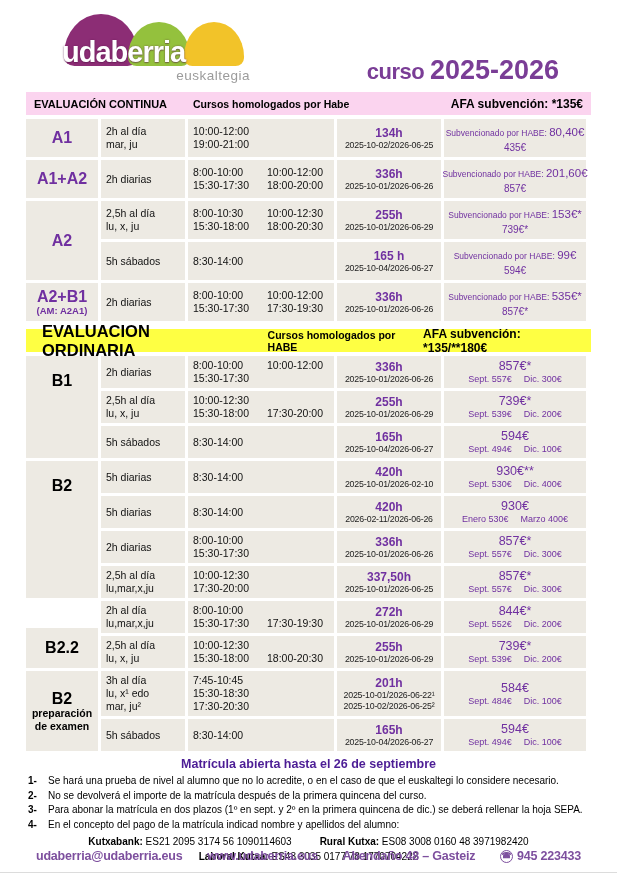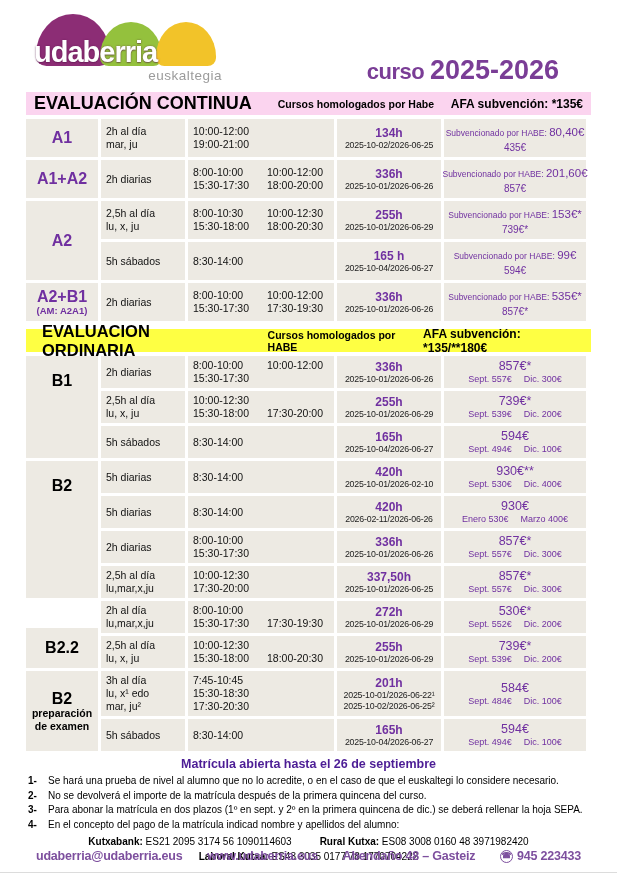--- a/index.html
+++ b/index.html
@@ -7,42 +7,42 @@
   .page {
     position: relative;
     width: 617px; height: 875px;
     background: #fff;
     font-family: "Liberation Sans", sans-serif;
     overflow: hidden;
     margin: 0 auto;
   }
   
   .hdr { position: relative; height: 92px; }
-  .logo { position: absolute; left: 28px; top: 6px; width: 200px; height: 80px; }
+  .logo { position: absolute; left: 56px; top: 6px; width: 200px; height: 80px; }
   .dome { position: absolute; }
   .dome-purple { left: 8px; top: 8px; width: 74px; height: 52px; background:#8c2d75;
     border-radius: 50% 50% 14% 14% / 78% 78% 18% 18%; }
   .dome-green  { left: 72px; top: 16px; width: 62px; height: 44px; background:#94c13d;
     border-radius: 50% 50% 14% 14% / 78% 78% 18% 18%; }
   .dome-yellow { left: 128px; top: 16px; width: 60px; height: 44px; background:#f2c329;
     border-radius: 50% 50% 14% 14% / 78% 78% 18% 18%; }
   .logo-word { position: absolute; left: 6px; top: 30px; width: 194px;
     color:#fff; font-size: 29px; font-weight: bold; letter-spacing: -1px;
     text-shadow: 0 0 2px rgba(80,20,70,.55), 0 1px 1px rgba(80,20,70,.4); }
   .logo-sub { position: absolute; right: 6px; top: 62px; color:#9b9b9b; font-size: 13.5px; letter-spacing: .5px; }
   .course-title { position: absolute; right: 58px; top: 55px; color:#7a3d96; white-space: nowrap; }
   .course-title .c-label { font-size: 22px; font-weight: bold; letter-spacing: -0.5px; }
   .course-title .c-years { font-size: 27px; font-weight: bold; letter-spacing: 0px; }
   
   .content { padding: 0 26px; }
   .banner { display: flex; align-items: center; height: 23px; padding: 0 8px; margin-bottom: 4px; }
   .banner.pink { background: #fbd4ef; }
   .banner.yellow { background: #feff43; margin-top: 8px; }
   .banner .b-title { font-weight: bold; color:#000; }
-  .banner.pink .b-title { font-size: 18px; }
+  .banner.pink .b-title { font-size: 11px; }
   .banner.yellow .b-title { font-size: 16.5px; padding-left: 8px; }
   .banner .b-sub { font-weight: bold; font-size: 10.5px; color:#000; margin-left: 26px; }
   .banner .b-right { font-weight: bold; font-size: 12px; color:#000; margin-left: auto; }
   
   .group { display: grid; grid-template-columns: 72px 84px 146px 104px 142px;
     column-gap: 3px; row-gap: 3px; margin-bottom: 3px; }
   .cell { background: #edeae3; padding: 3px 5px; display: flex; flex-direction: column; justify-content: center; }
   .level { align-items: center; text-align: center; }
   .level.level-top { justify-content: flex-start; padding-top: 16px; }
   .level-main { font-weight: bold; font-size: 16px; color:#000; line-height: 1.1; }
@@ -415,21 +415,21 @@
                   <div class="ln">&nbsp;</div>
                   <div class="ln">17:30-19:30</div>
                 </div>
               </div>
             </div>
             <div class="cell hours">
               <div class="hours-val">272h</div>
               <div class="date-ln">2025-10-01/2026-06-29</div>
             </div>
             <div class="cell price">
-              <div class="pr-big">530€*</div>
+              <div class="pr-big">844€*</div>
               <div class="pr-parts"><span>Sept. 552€</span><span>Dic.  200€</span></div>
             </div>
             <div class="cell">
               <div class="desc-ln">2,5h al día</div>
               <div class="desc-ln">lu, x, ju</div>
             </div>
             <div class="cell">
               <div class="times-wrap">
                 <div class="tcol">
                   <div class="ln">10:00-12:30</div>

